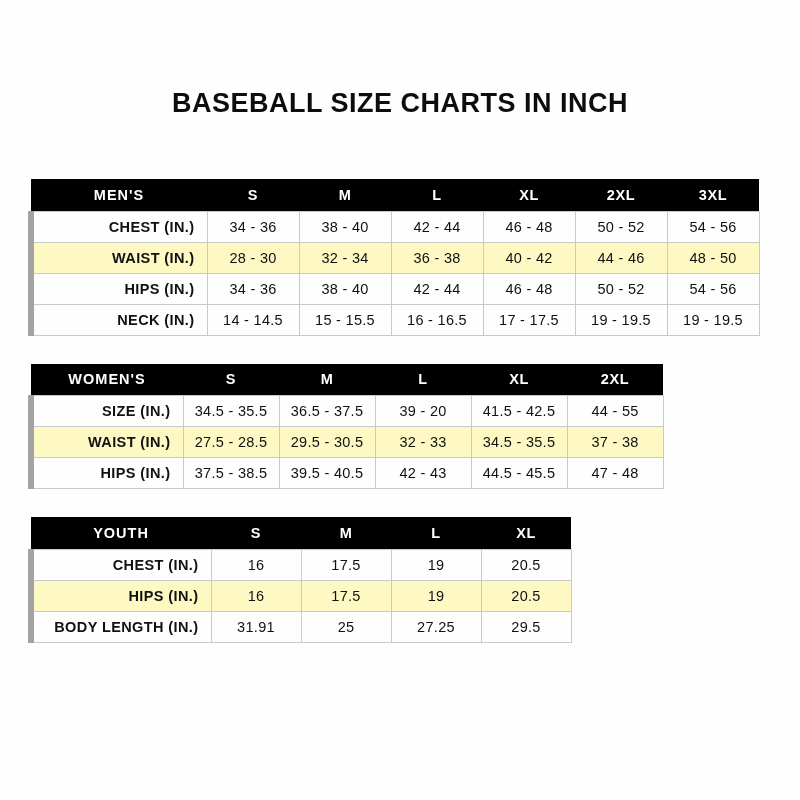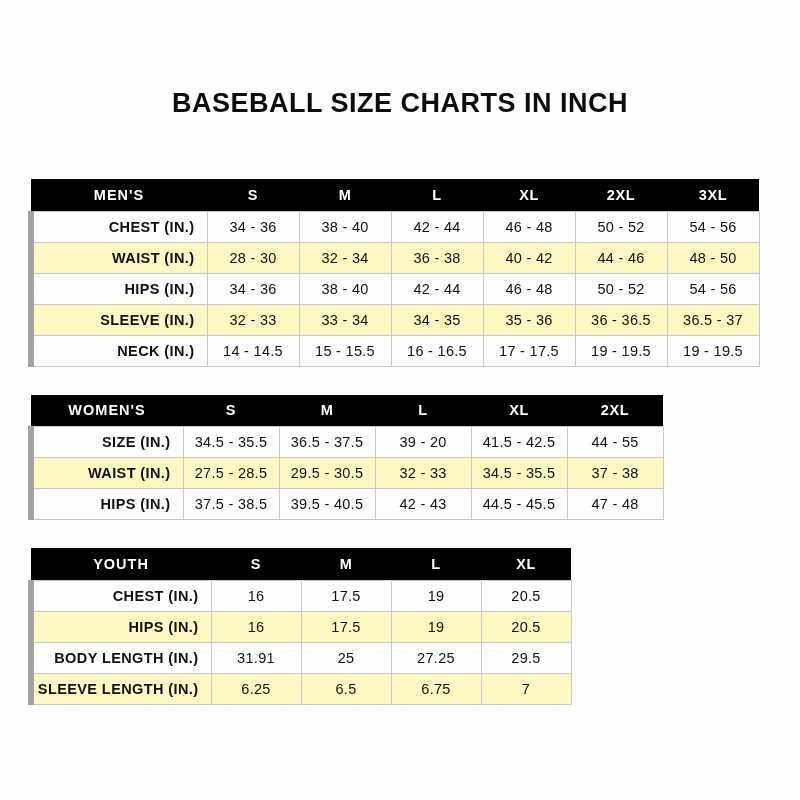--- a/index.html
+++ b/index.html
@@ -130,29 +130,20 @@
         </tr>
         <tr>
           <td class="rowhead">HIPS (IN.)</td>
           <td>34 - 36</td>
           <td>38 - 40</td>
           <td>42 - 44</td>
           <td>46 - 48</td>
           <td>50 - 52</td>
           <td>54 - 56</td>
         </tr>
-        <tr class="alt">
-          <td class="rowhead">SLEEVE (IN.)</td>
-          <td>32 - 33</td>
-          <td>33 - 34</td>
-          <td>34 - 35</td>
-          <td>35 - 36</td>
-          <td>36 - 36.5</td>
-          <td>36.5 - 37</td>
-        </tr>
         <tr>
           <td class="rowhead">NECK (IN.)</td>
           <td>14 - 14.5</td>
           <td>15 - 15.5</td>
           <td>16 - 16.5</td>
           <td>17 - 17.5</td>
           <td>19 - 19.5</td>
           <td>19 - 19.5</td>
         </tr>
       </tbody>
@@ -237,24 +228,17 @@
           <td>19</td>
           <td>20.5</td>
         </tr>
         <tr>
           <td class="rowhead">BODY LENGTH (IN.)</td>
           <td>31.91</td>
           <td>25</td>
           <td>27.25</td>
           <td>29.5</td>
         </tr>
-        <tr class="alt">
-          <td class="rowhead">SLEEVE LENGTH (IN.)</td>
-          <td>6.25</td>
-          <td>6.5</td>
-          <td>6.75</td>
-          <td>7</td>
-        </tr>
       </tbody>
     </table>
 
   </div>
 </div>
 
 </body></html>

